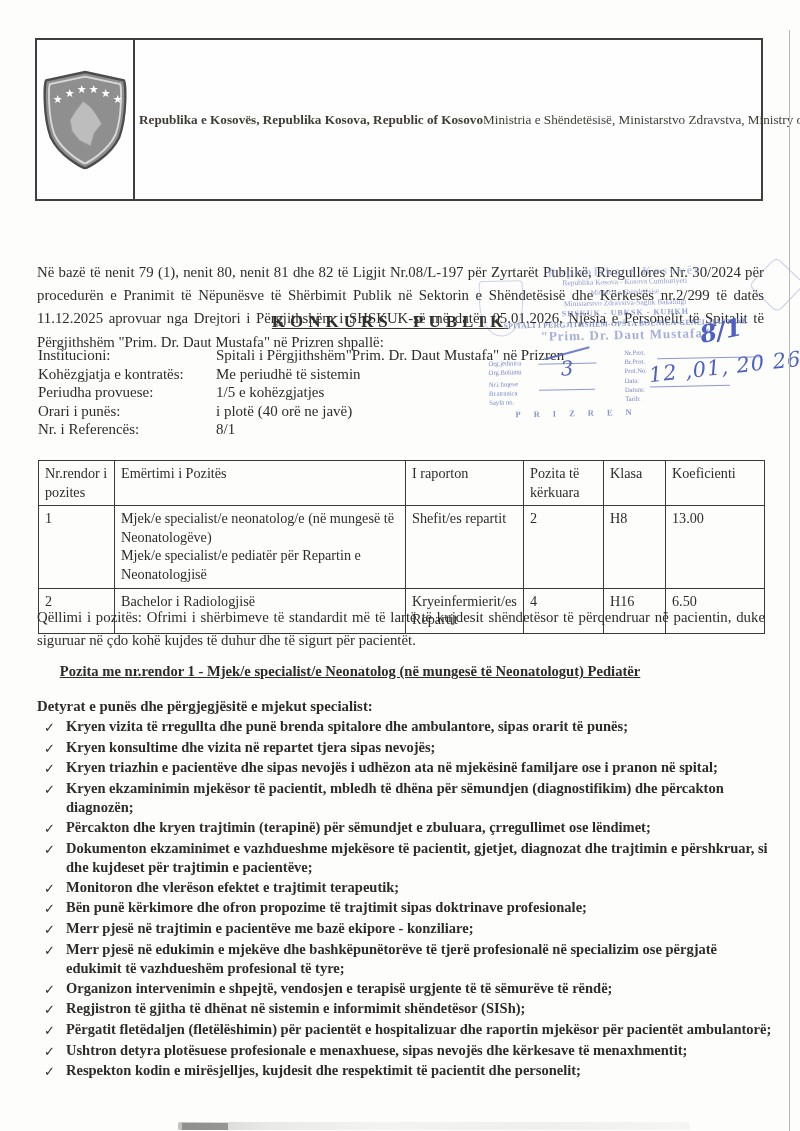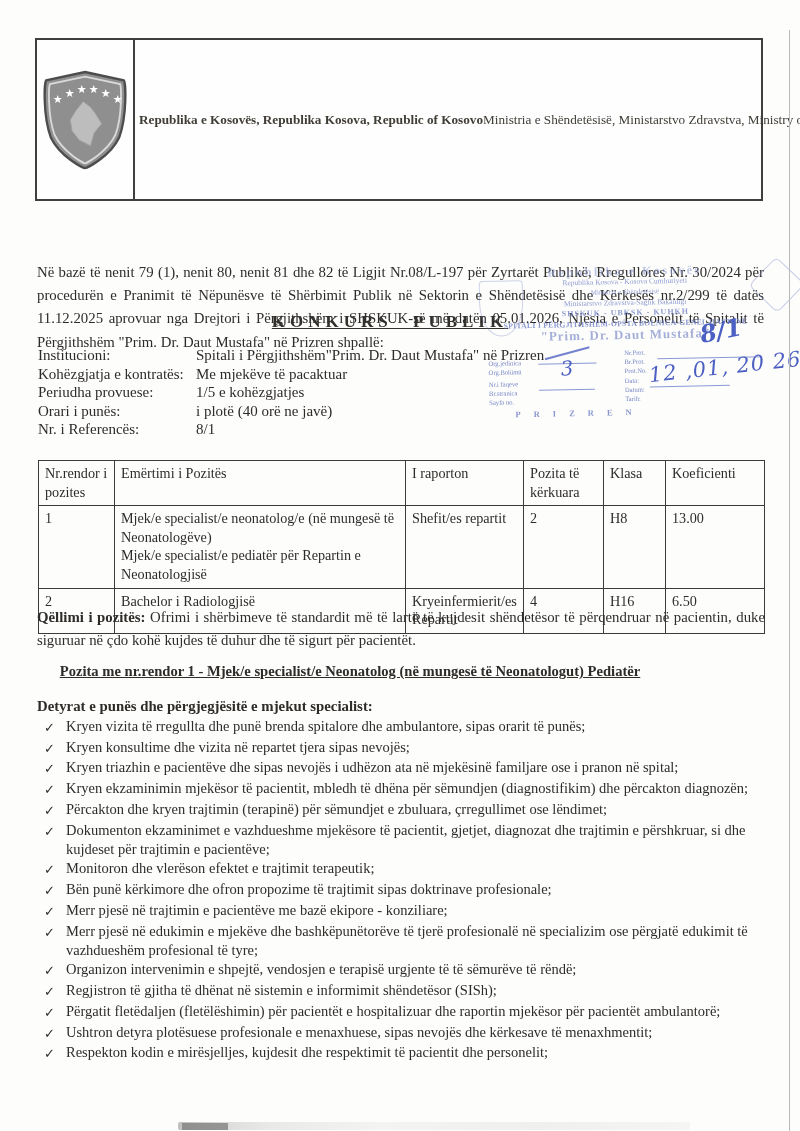--- a/index.html
+++ b/index.html
@@ -24,21 +24,21 @@
   
   .intro {
     position:absolute; left:37px; top:225px; width:727px;
     font-size:14.8px; line-height:23.2px; text-align:justify;margin-top:36px;
   }
   .konkurs-title {
     position:absolute; left:0; top:312px; width:780px; text-align:center;
     font-weight:bold; font-size:17px; letter-spacing:5px; word-spacing:11px; color:#33312e;text-decoration:underline;
   }
   .details { position:absolute; left:38px; top:346px; width:700px; font-size:15px; line-height:18.6px; }
-  .detail-row { display:flex; }
+  .detail-row { display:flex;gap:20px; }
   .detail-label { width:158px; flex:none; }
   .detail-value { flex:1; }
 
   
   table.positions {
     position:absolute; left:38px; top:436px; width:726px;
     border-collapse:collapse; table-layout:fixed; font-size:14.2px;margin-top:24px;
   }
   table.positions th, table.positions td {
     border:1.5px solid #3b3b39; vertical-align:top; padding:3px 6px 4px;
@@ -46,36 +46,36 @@
   }
   .c1{width:76px;} .c2{width:291px;} .c3{width:118px;} .c4{width:80px;} .c5{width:62px;} .c6{width:99px;}
   td.num, th.num { text-align:center; }
   .cell-line { display:block; }
 
   
   .purpose {
     position:absolute; left:37px; top:606px; width:728px;
     font-size:14.8px; line-height:23px; text-align:justify;
   }
-  .purpose b { font-weight:bold; }
+  .purpose b { font-weight:normal; }
   .pos-heading {
     position:absolute; left:0; top:663px; width:700px; text-align:center;
     font-weight:bold; font-size:14.6px; text-decoration:underline;
   }
   .duties-heading {
     position:absolute; left:37px; top:698px; width:728px;
     font-weight:bold; font-size:14.8px;
   }
   .duties {
     position:absolute; left:44px; top:717px; width:730px; list-style:none;
     font-size:14.5px; line-height:19.2px;
   }
   .duties li { display:flex; margin-bottom:0.5px; }
   .chk { width:22px; flex:none; font-size:13px; padding-top:1px; }
-  .duty-text { flex:1; }
+  .duty-text { flex:1;font-weight:bold; }
 
   
   .stamp {
     position:absolute; left:452px; top:266px; width:348px; height:156px;
     color:#7585c6; transform:rotate(-1.2deg); pointer-events:none;
   }
   .stamp .s-center { text-align:center; line-height:10.5px; }
   .s1 { font-size:12px; font-weight:bold; letter-spacing:2.5px; opacity:.55; color:#8b99d2; }
   .s2 { font-size:7.5px; opacity:.8; }
   .s3 { font-size:7px; opacity:.75; }
@@ -142,21 +142,21 @@
 
   <div class="konkurs-title">KONKURS PUBLIK</div>
 
   <div class="details">
     <div class="detail-row">
       <span class="detail-label">Institucioni:</span>
       <span class="detail-value">Spitali i Përgjithshëm"Prim. Dr. Daut Mustafa" në Prizren</span>
     </div>
     <div class="detail-row">
       <span class="detail-label">Kohëzgjatja e kontratës:</span>
-      <span class="detail-value">Me mjekëve  të pacaktuar</span>
+      <span class="detail-value">Me periudhë  të sistemin</span>
     </div>
     <div class="detail-row">
       <span class="detail-label">Periudha provuese:</span>
       <span class="detail-value">1/5 e kohëzgjatjes</span>
     </div>
     <div class="detail-row">
       <span class="detail-label">Orari  i punës:</span>
       <span class="detail-value">i plotë (40 orë ne javë)</span>
     </div>
     <div class="detail-row">

